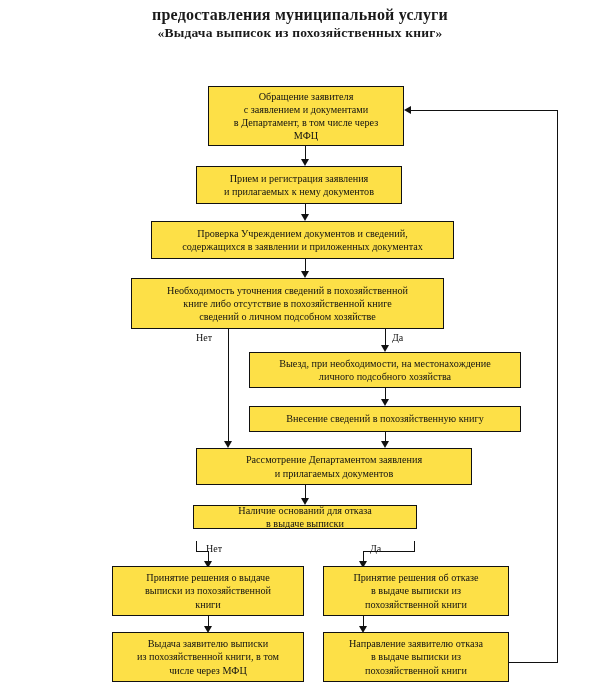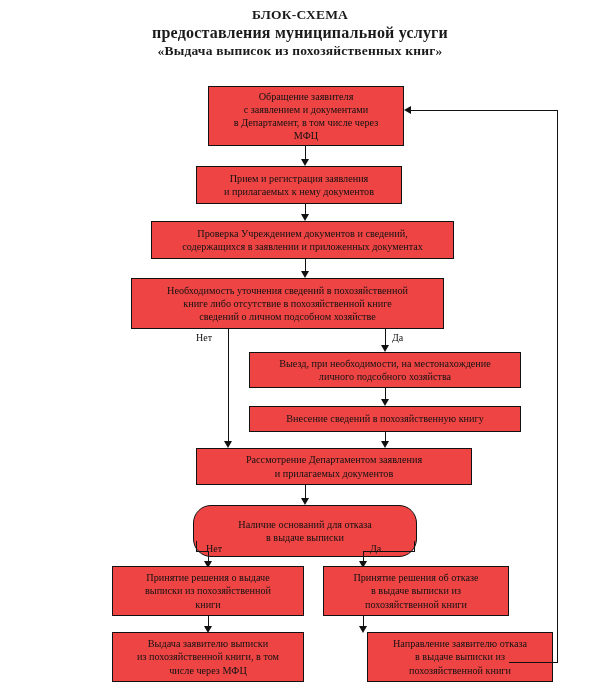--- a/index.html
+++ b/index.html
@@ -36,21 +36,21 @@
   }
   .title-line.l1 { font-size: 13.5px; }
   .title-line.l2 { font-size: 16px; }
   .title-line.l3 { font-size: 13.5px; }
 
   
   .node {
     position: absolute;
     box-sizing: border-box;
     border: 1.6px solid #111111;
-    background: #ef4444;
+    background: #fde047;
     display: flex;
     align-items: center;
     justify-content: center;
     text-align: center;
     padding: 2px 4px;
   }
   .node .txt {
     font-size: 10.2px;
     line-height: 13.2px;
     white-space: pre-line;
@@ -93,21 +93,20 @@
     color: #121212;
     white-space: nowrap;
   }
 </style>
 </head>
 <body>
 
 <div id="page">
 
   <div class="title-block">
-    <div class="title-line l1">БЛОК-СХЕМА</div>
     <div class="title-line l2">предоставления муниципальной услуги</div>
     <div class="title-line l3">«Выдача выписок из похозяйственных книг»</div>
   </div>
 
   <div class="node" style="left:208px; top:86px; width:196px; height:60px;">
     <span class="txt">Обращение заявителя
 с заявлением и документами
 в Департамент, в том числе через
 МФЦ</span>
   </div>
@@ -161,21 +160,21 @@
   <div class="arrow-down" style="left:380.5px; top:441px;"></div>
 
   <div class="node" style="left:160px; top:448px; width:276px; height:37px;margin-left:36px;">
     <span class="txt">Рассмотрение Департаментом заявления
 и прилагаемых документов</span>
   </div>
 
   <div class="vline" style="left:305px; top:485px; height:16px;"></div>
   <div class="arrow-down" style="left:300.5px; top:498px;"></div>
 
-  <div class="node" style="left:193px; top:505px; width:224px; height:52px;border-radius:18px;">
+  <div class="node" style="left:193px; top:505px; width:224px; height:24px;">
     <span class="txt">Наличие оснований для отказа
 в выдаче выписки</span>
   </div>
 
   <div class="hline" style="left:196px; top:551px; width:12px;"></div>
   <div class="vline" style="left:196px; top:541px; height:10px;"></div>
   <div class="vline" style="left:208px; top:551px; height:14px;"></div>
   <div class="arrow-down" style="left:203.5px; top:561px;"></div>
   <div class="branch-label" style="left:206px; top:542px;">Нет</div>
 
@@ -202,21 +201,21 @@
 
   <div class="vline" style="left:363px; top:616px; height:14px;"></div>
   <div class="arrow-down" style="left:358.5px; top:626px;"></div>
 
   <div class="node" style="left:112px; top:632px; width:192px; height:50px;">
     <span class="txt">Выдача заявителю выписки
 из похозяйственной книги, в том
 числе через МФЦ</span>
   </div>
 
-  <div class="node" style="left:323px; top:632px; width:186px; height:50px;margin-left:44px;">
+  <div class="node" style="left:323px; top:632px; width:186px; height:50px;">
     <span class="txt">Направление заявителю отказа
 в выдаче выписки из
 похозяйственной книги</span>
   </div>
 
   <div class="hline" style="left:509px; top:662px; width:49px;"></div>
   <div class="vline" style="left:557px; top:110px; height:553px;"></div>
   <div class="hline" style="left:411px; top:110px; width:147px;"></div>
   <div class="arrow-left" style="left:404px; top:105.5px;"></div>
 

